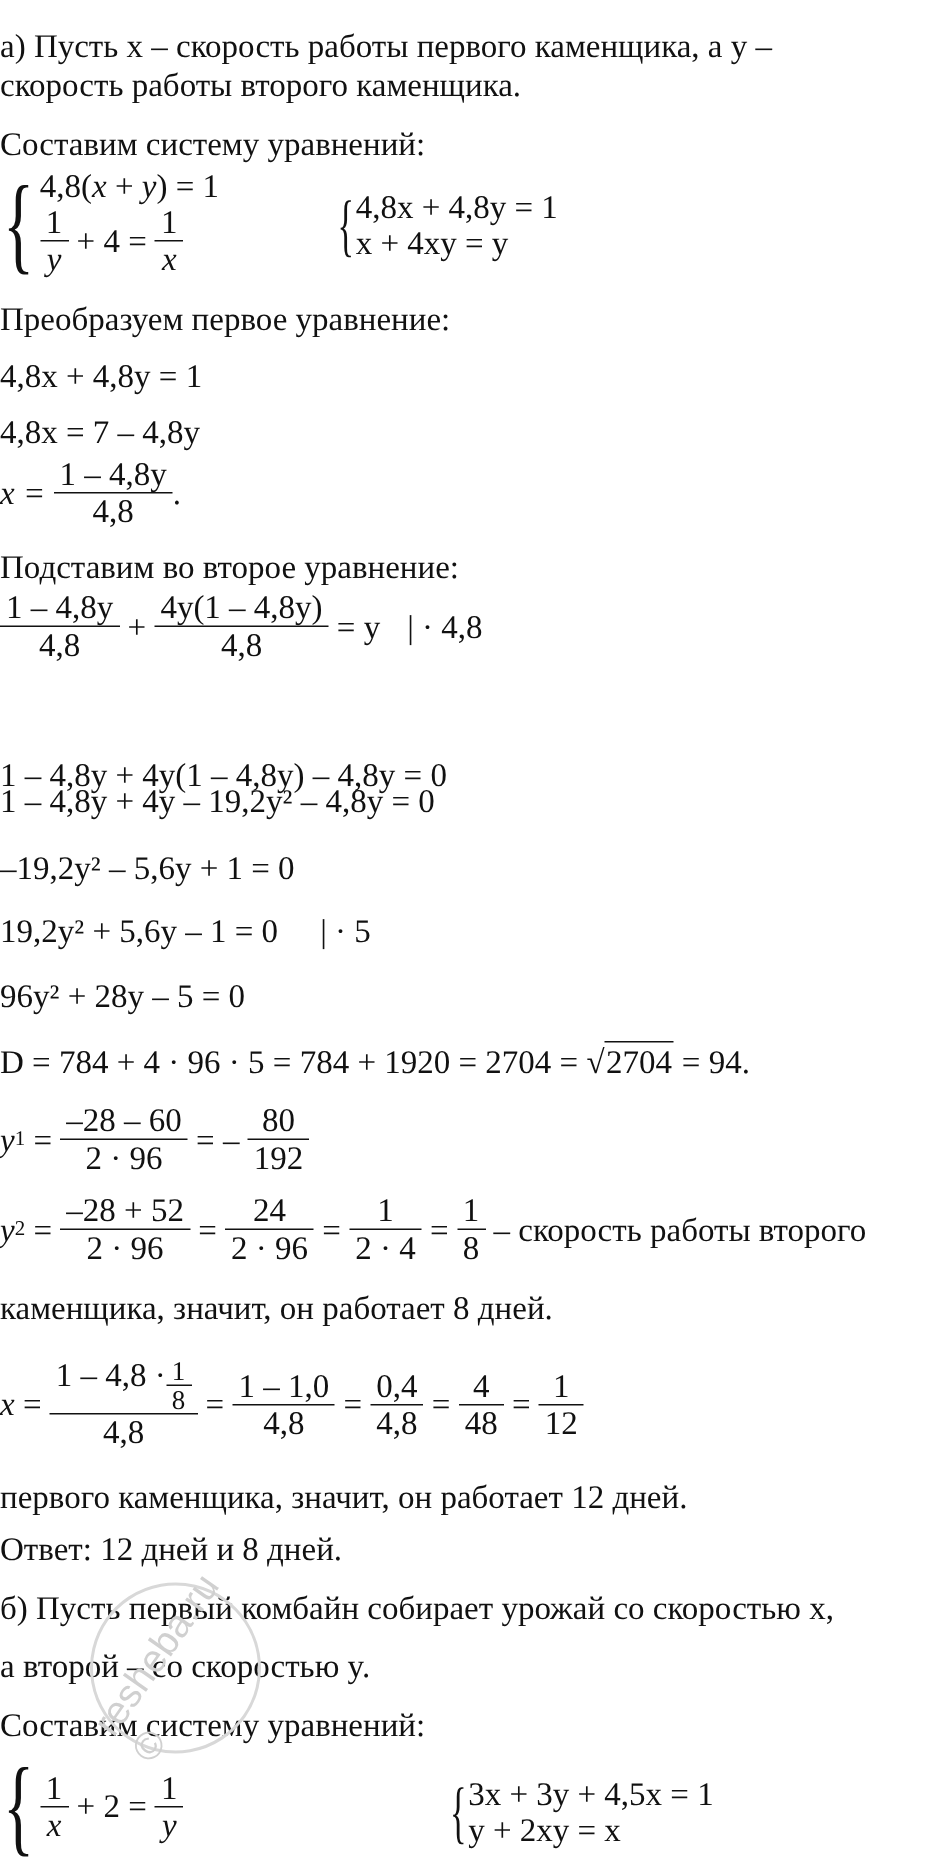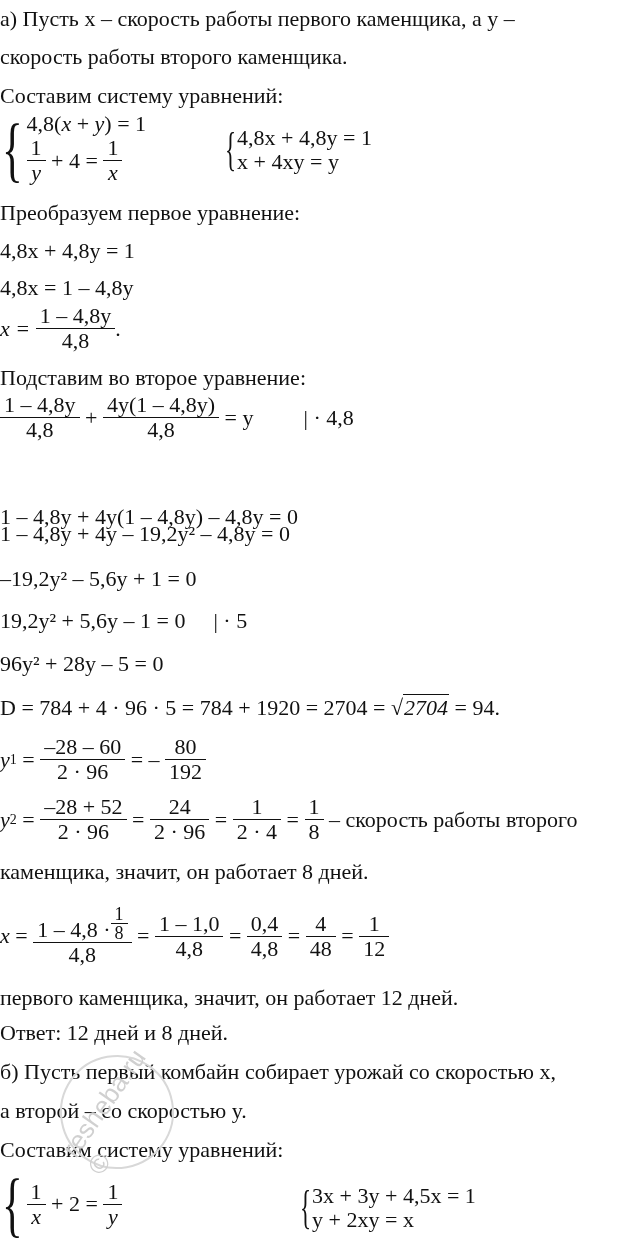--- a/index.html
+++ b/index.html
@@ -12,27 +12,27 @@
   .i { font-style:italic; }
   sub { font-size:14px; vertical-align:-5px; line-height:0; }
   .frac { display:inline-flex; flex-direction:column; align-items:center; vertical-align:middle; margin:0 2px; }
   .frac .n { padding:0 2px; line-height:24px; }
   .frac .d { border-top:1.5px solid #111; padding:0 2px; line-height:24px; width:100%; text-align:center; }
   .mathrow { display:flex; align-items:center; }
   .brace { font-size:72px; line-height:72px; font-weight:200; transform:scaleX(0.6); transform-origin:left center; display:inline-block; margin-right:-10px; }
   .brace-sm { font-size:46px; line-height:46px; transform:scaleX(0.5); transform-origin:left center; display:inline-block; margin-right:-10px; }
   .sys { display:flex; flex-direction:column; }
   .sys > div { line-height:24px; }
-  .sqrt { border-top:1.5px solid #111; padding:0 1px;font-style:italic; }
+  .sqrt { border-top:1.5px solid #111; padding:0 1px; }
   .watermark { position:absolute; left:60px; top:1055px; width:110px; height:110px; border:2px solid #d8d8d8; border-radius:50%; color:#d0d0d0; font-family:"Liberation Sans", sans-serif; font-size:26px; transform:rotate(-55deg); display:flex; align-items:center; justify-content:center; pointer-events:none; }
 </style>
 </head>
 <body>
 
-<div class="line" style="top:6px">
+<div class="line" style="top:18px">
   <span>а) Пусть x – скорость работы первого каменщика, а y –</span>
 </div>
 <div class="line" style="top:44px">
   <span>скорость работы второго каменщика.</span>
 </div>
 <div class="line" style="top:83px">
   <span>Составим систему уравнений:</span>
 </div>
 
 <div class="line" style="top:112px; left:2px;">
@@ -62,21 +62,21 @@
       <div>4,8x + 4,8y = 1</div>
       <div>x + 4xy = y</div>
     </div>
   </div>
 </div>
 
 <div class="line" style="top:200px">
   <span>Преобразуем первое уравнение:</span>
 </div>
 <div class="line" style="top:238px"><span>4,8x + 4,8y = 1</span></div>
-<div class="line" style="top:275px"><span>4,8x = 1 – 4,8y</span></div>
+<div class="line" style="top:275px"><span>4,8x = 7 – 4,8y</span></div>
 <div class="line" style="top:304px">
   <div class="mathrow">
     <span class="i">x =</span>&nbsp;
     <span class="frac">
         <span class="n">1 – 4,8y</span>
         <span class="d">4,8</span>
       </span>.
   </div>
 </div>
 
@@ -88,21 +88,21 @@
     <span class="frac">
         <span class="n">1 – 4,8y</span>
         <span class="d">4,8</span>
       </span>
     &nbsp;+&nbsp;
     <span class="frac">
         <span class="n">4y(1 – 4,8y)</span>
         <span class="d">4,8</span>
       </span>
     &nbsp;<span>= y</span>
-    <span style="margin-left:50px">| · 4,8</span>
+    <span style="margin-left:18px">| · 4,8</span>
   </div>
 </div>
 <div class="line" style="top:504px"><span>1 – 4,8y + 4y(1 – 4,8y) – 4,8y = 0</span></div>
 <div class="line" style="top:521px"><span>1 – 4,8y + 4y – 19,2y² – 4,8y = 0</span></div>
 <div class="line" style="top:566px"><span>–19,2y² – 5,6y + 1 = 0</span></div>
 <div class="line" style="top:608px">
   <span>19,2y² + 5,6y – 1 = 0</span><span style="margin-left:28px">| · 5</span>
 </div>
 <div class="line" style="top:651px"><span>96y² + 28y – 5 = 0</span></div>
 <div class="line" style="top:695px">
@@ -149,21 +149,21 @@
       </span>
     &nbsp;<span>– скорость работы второго</span>
   </div>
 </div>
 <div class="line" style="top:859px"><span>каменщика, значит, он работает 8 дней.</span></div>
 
 <div class="line" style="top:905px">
   <div class="mathrow">
     <span class="i">x</span>&nbsp;=&nbsp;
     <span class="frac">
-      <span class="n" style="display:flex;align-items:flex-end;">
+      <span class="n" style="display:flex;align-items:flex-start;">
         <span>1 – 4,8 ·</span>
         <span class="frac" style="font-size:18px;">
             <span class="n" style="line-height:18px">1</span>
             <span class="d" style="line-height:18px">8</span>
           </span>
       </span>
       <span class="d">4,8</span>
     </span>
     &nbsp;=&nbsp;
     <span class="frac">

